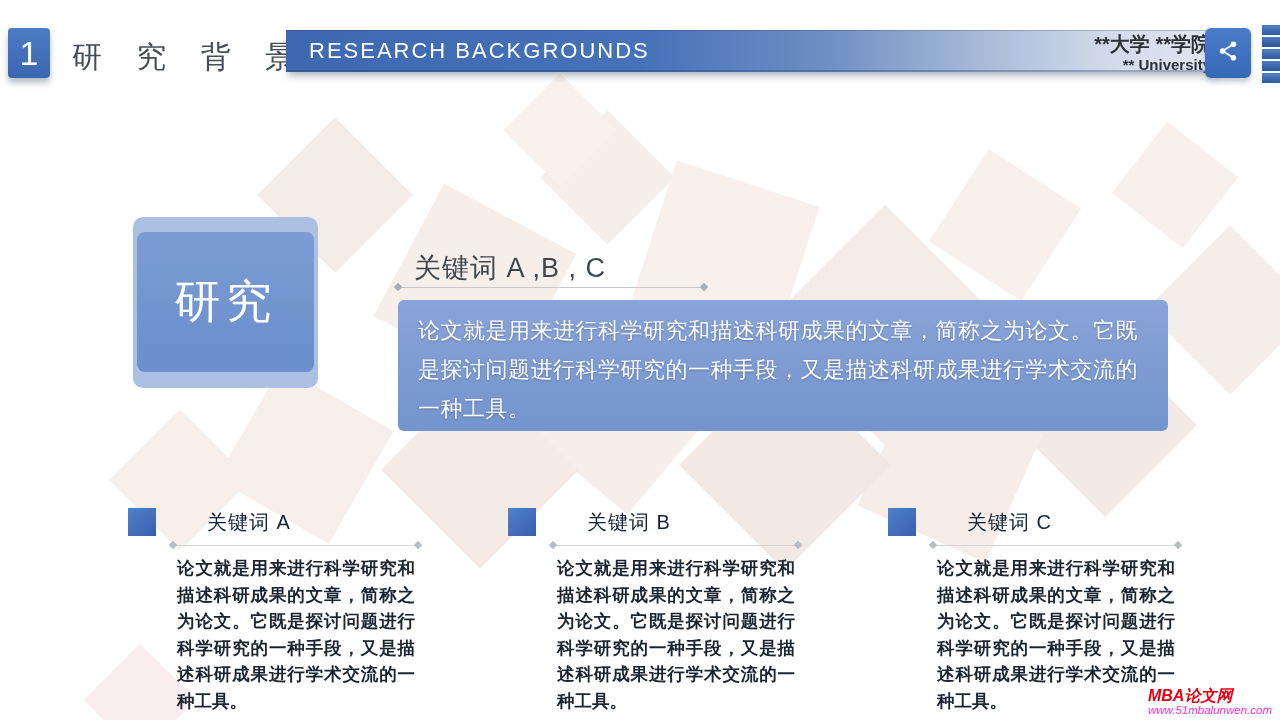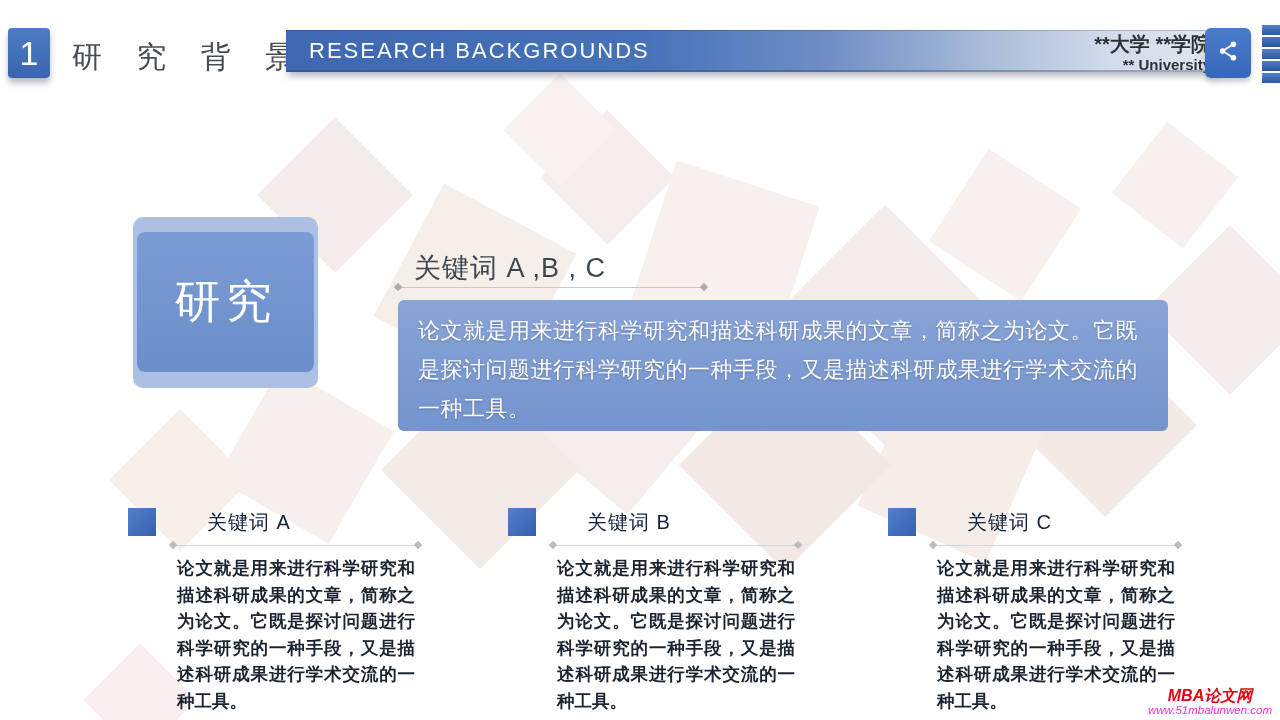--- a/index.html
+++ b/index.html
@@ -58,21 +58,21 @@
   .col .sq{position:absolute;left:0;top:3px;width:28px;height:28px;
     background:linear-gradient(135deg,#5280ca,#3560b0);}
   .col .ttl{position:absolute;left:49px;top:4px;font-size:20px;font-weight:normal;color:#13233c;letter-spacing:1px;white-space:nowrap;margin-left:30px;}
   .col .dv{top:40px;left:45px;width:245px;background:#d2d5d9;}
   .col .dv::before,.col .dv::after{background:#b8bdc3;}
   .col .body{position:absolute;left:49px;top:50px;width:238px;font-size:17.5px;font-weight:bold;
     color:#1b2532;line-height:26.5px;text-align:justify;}
   .col-a{left:128px;} .col-b{left:508px;} .col-c{left:888px;}
 
   
-  .footer{position:absolute;right:8px;bottom:3px;text-align:center;z-index:3;line-height:1.1;}
+  .footer{position:absolute;right:8px;bottom:3px;text-align:left;z-index:3;line-height:1.1;}
   .site-name{color:#e60012;font-size:16px;font-weight:bold;font-style:italic;}
   .site-url{color:#ff2ad4;font-size:11.5px;font-style:italic;text-decoration:none;display:block;}
 </style>
 </head>
 <body>
 
 <div class="slide">
 
   <div class="wm-layer">
     <div class="wm" style="left:280px;top:140px;width:110px;height:110px;background:#f3ece8;transform:rotate(45deg);"></div>

